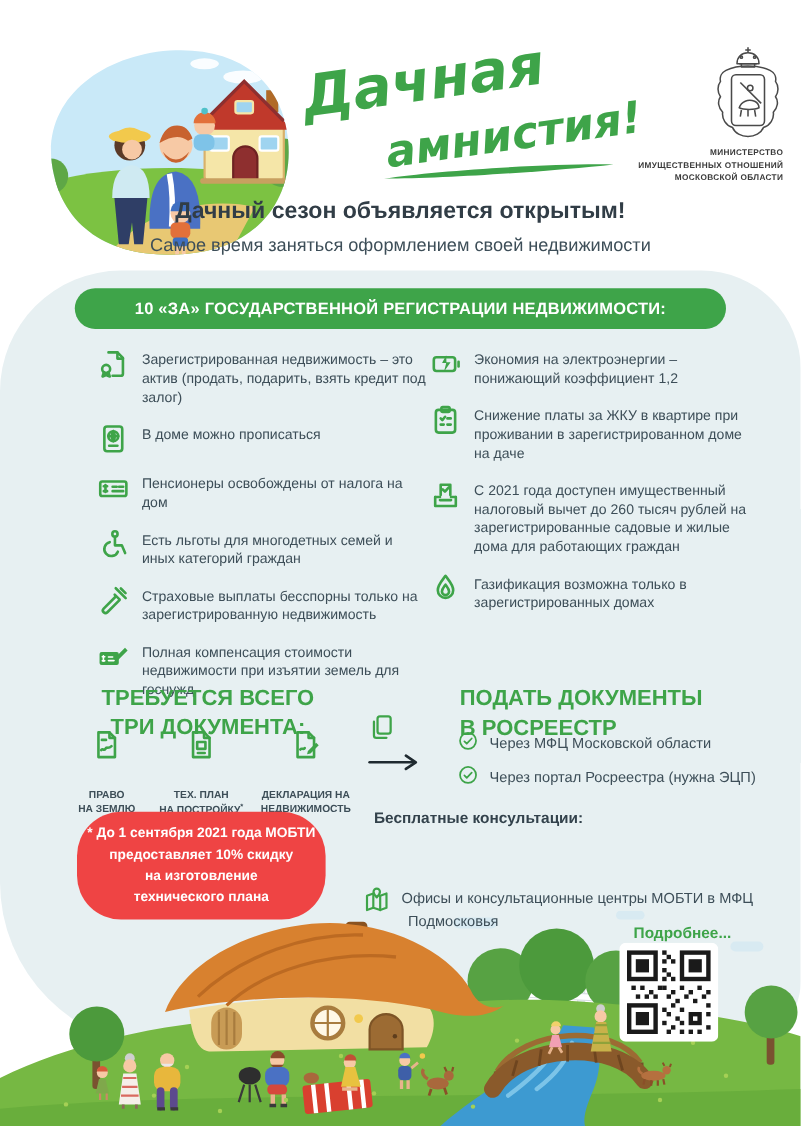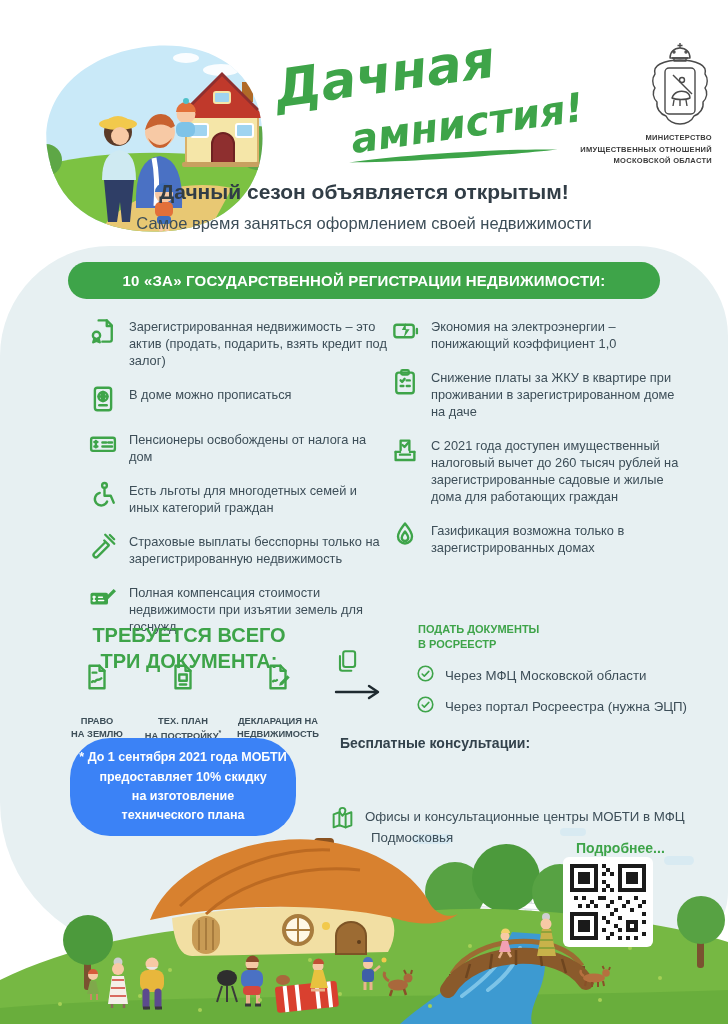--- a/index.html
+++ b/index.html
@@ -33,27 +33,27 @@
   .icon-svg{width:30px;height:30px;stroke:#3EA449;fill:none;stroke-width:1.9;
             stroke-linecap:round;stroke-linejoin:round;}
   .b-text{font-size:12.8px;line-height:1.33;color:#3D4E58;padding-top:2px;}
   
   .docs-title{position:absolute;left:72px;top:622px;width:234px;text-align:center;color:#3EA449;
               font-weight:bold;font-size:20px;line-height:1.3;z-index:2;}
   .docs-row{position:absolute;left:58px;top:662px;width:268px;display:flex;justify-content:space-between;z-index:2;}
   .doc-item{display:flex;flex-direction:column;align-items:center;gap:7px;}
   .doc-label{font-size:9.3px;font-weight:bold;color:#3D4E58;text-align:center;line-height:1.35;margin-top:12px;}
   .doc-label sup{color:#3D4E58;font-size:7px;}
-  .note-box{position:absolute;left:70px;top:738px;width:226px;height:98px;background:#3b82f6;
+  .note-box{position:absolute;left:70px;top:738px;width:226px;height:98px;background:#ef4444;
             border-radius:40px;color:#fff;font-weight:bold;font-size:12.5px;line-height:1.55;
             text-align:center;display:flex;flex-direction:column;justify-content:center;z-index:2;}
   .transfer{position:absolute;left:334px;top:648px;z-index:2;display:flex;flex-direction:column;gap:6px;}
   
   .submit-title{position:absolute;left:418px;top:622px;color:#3EA449;font-weight:bold;
-                font-size:11px;line-height:1.35;z-index:2;}
+                font-size:20px;line-height:1.35;z-index:2;}
   .submit-options{position:absolute;left:416px;top:664px;display:flex;flex-direction:column;gap:9px;z-index:2;}
   .opt{display:flex;align-items:center;gap:10px;font-size:13.3px;color:#3D4E58;}
   .opt .icon-svg{width:19px;height:19px;stroke-width:2;}
   
   .consult-title{position:absolute;left:340px;top:735px;font-size:14px;font-weight:bold;color:#33424C;z-index:2;}
   .crow{position:absolute;display:flex;gap:10px;z-index:2;font-size:13.3px;color:#3D4E58;line-height:1.6;}
   .phone-row{left:330px;top:761px;}
   .offices-row{left:330px;top:806px;font-weight:500;}
   .phone-num{color:#3EA449;font-weight:bold;}
   .ind{margin-left:6px;font-weight:500;}
@@ -222,21 +222,21 @@
     </div>
     <div class="bcol right">
       <div class="b-item">
         <span class="b-ic">
           <svg class="icon-svg" viewBox="0 0 24 24">
               <rect x="3.5" y="7" width="15.5" height="10" rx="2"></rect>
               <path d="M21.5 10.3v3.4"></path>
               <path d="M12.5 5.6l-3 5.6h3l-1.6 6.4 4.8-7h-3z" fill="#3EA449" stroke="none"></path>
             </svg>
         </span>
-        <span class="b-text">Экономия на электроэнергии – понижающий коэффициент 1,0</span>
+        <span class="b-text">Экономия на электроэнергии – понижающий коэффициент 1,2</span>
       </div>
       <div class="b-item">
         <span class="b-ic">
           <svg class="icon-svg" viewBox="0 0 24 24">
               <rect x="5" y="4.5" width="14" height="16.5" rx="2"></rect>
               <rect x="9" y="2.5" width="6" height="3.5" rx="1"></rect>
               <path d="M8.5 10.7l1.2 1.2 2-2.4"></path>
               <path d="M13.4 10.7h2.4"></path>
               <path d="M8.5 15.2h2.2M13.4 15.2h2.4"></path>
             </svg>

